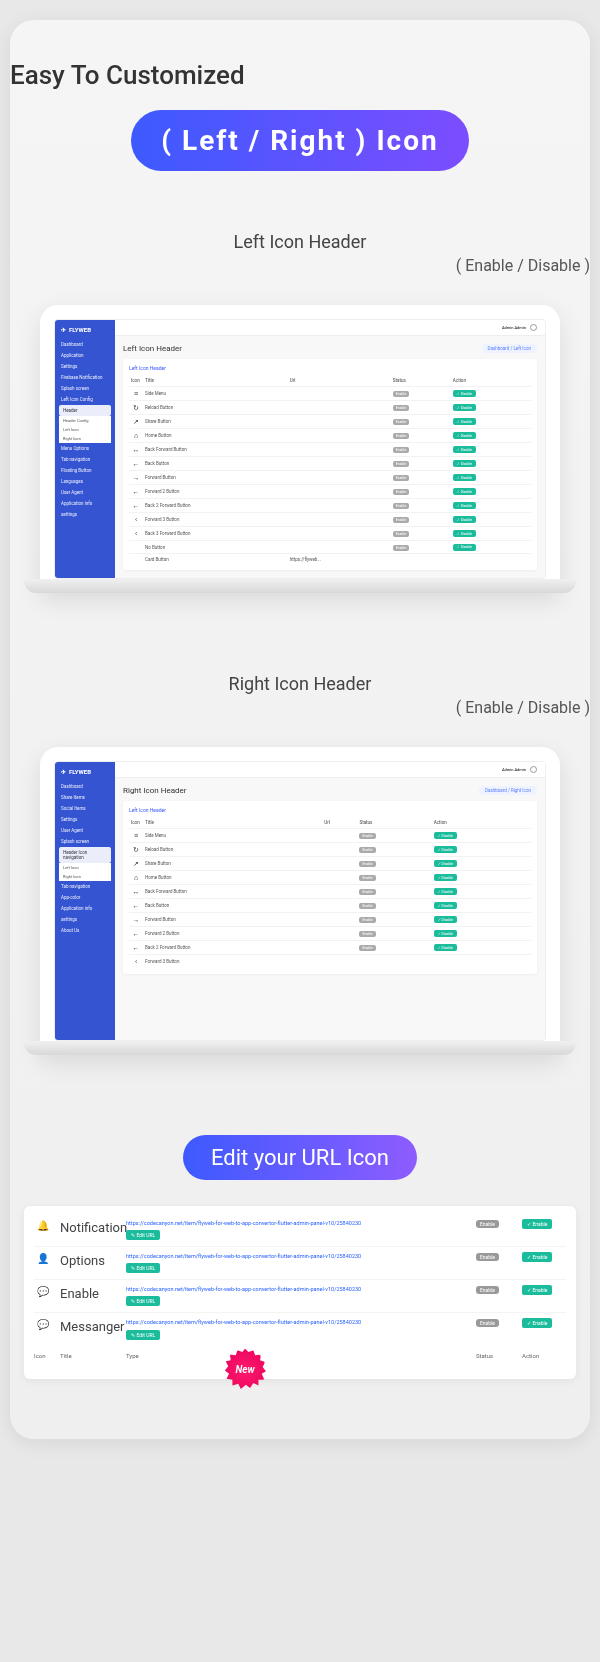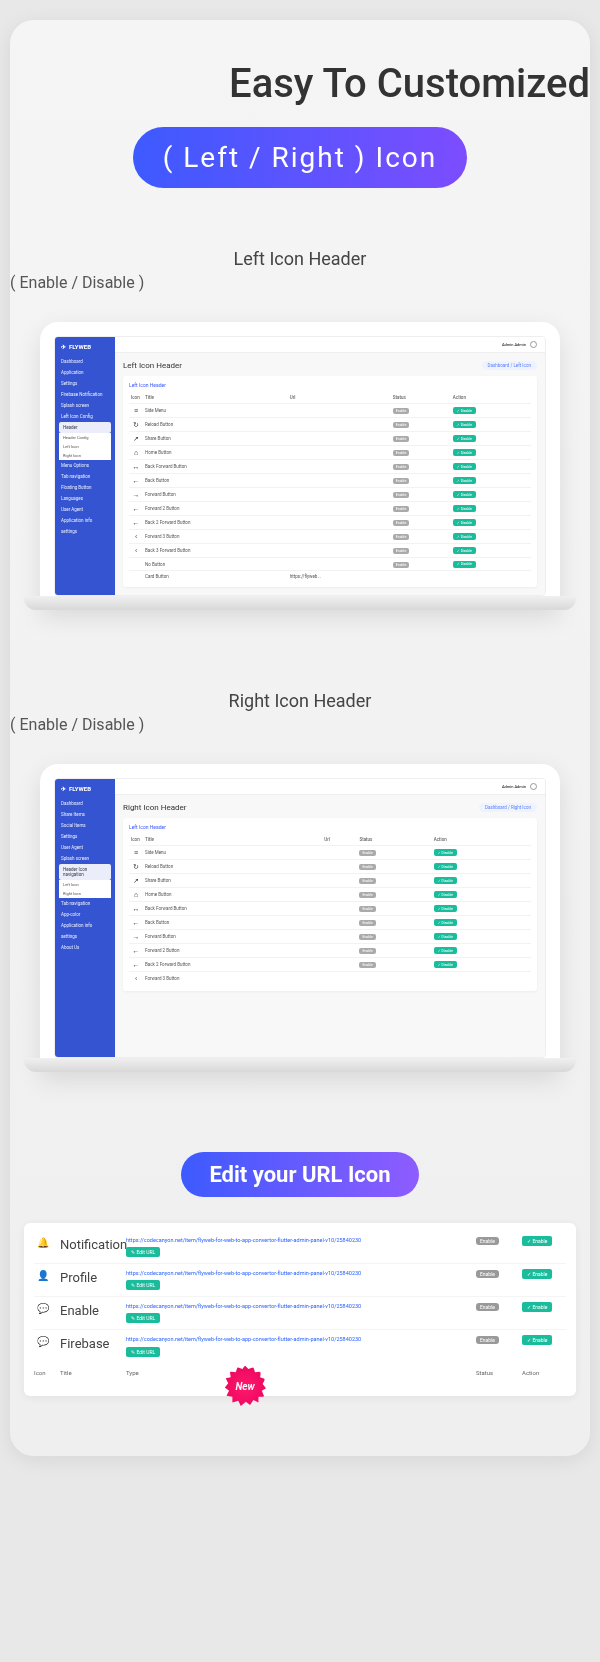--- a/index.html
+++ b/index.html
@@ -1,21 +1,21 @@
 <!DOCTYPE html>
 <html><head>
 <meta charset="utf-8">
 <style>
 *{margin:0;padding:0;box-sizing:border-box;font-family:-apple-system,BlinkMacSystemFont,"Segoe UI",Roboto,Arial,sans-serif}
 body{background:#e8e8e8;width:600px;margin:0 auto}
 .container{background:linear-gradient(180deg,#f5f5f5,#efefef);border-radius:24px;margin:20px 10px;padding:40px 0 60px;box-shadow:0 4px 20px rgba(0,0,0,.08)}
-.hero-title{text-align:right;font-size:40px;font-weight:500;color:#333;margin-bottom:20px}
-.hero-pill{background:linear-gradient(90deg,#3d5afe,#7c4dff);color:#fff;border-radius:40px;padding:14px 30px;margin:0 auto 60px;width:fit-content;font-size:28px;font-weight:400;letter-spacing:2px}
+.hero-title{text-align:left;font-size:26px;font-weight:500;color:#333;margin-bottom:20px}
+.hero-pill{background:linear-gradient(90deg,#3d5afe,#7c4dff);color:#fff;border-radius:40px;padding:14px 30px;margin:0 auto 60px;width:fit-content;font-size:28px;font-weight:700;letter-spacing:2px}
 .section-title{text-align:center;font-size:18px;color:#444;margin-bottom:4px}
-.section-sub{text-align:left;font-size:16px;color:#555;margin-bottom:30px}
+.section-sub{text-align:right;font-size:16px;color:#555;margin-bottom:30px}
 .laptop{background:#fff;border-radius:18px 18px 0 0;margin:0 30px;padding:14px 14px 0;box-shadow:0 8px 24px rgba(0,0,0,.1);position:relative}
 .laptop::after{content:"";display:block;height:14px;background:linear-gradient(#f0f0f0,#d8d8d8);margin:0 -30px;border-radius:0 0 12px 12px}
 .screen{display:flex;height:260px;border:1px solid #eee;border-radius:4px;overflow:hidden;font-size:5px}
 .sidebar{width:60px;background:#3454d1;color:#fff;padding:6px 0}
 .sb-logo{display:flex;align-items:center;gap:3px;padding:0 6px 6px;font-weight:700;font-size:6px}
 .sb-item{padding:3px 6px;font-size:4.5px;opacity:.9;cursor:pointer}
 .sb-item.active{background:#fff;color:#333;margin:0 4px;border-radius:2px;padding:3px 4px}
 .sb-sub{background:#fff;color:#555;margin:0 4px;padding:2px 4px;font-size:4px}
 .main{flex:1;background:#f8f8f8;display:flex;flex-direction:column}
 .topbar{background:#fff;height:16px;display:flex;justify-content:flex-end;align-items:center;padding:0 8px;border-bottom:1px solid #eee;gap:4px;font-size:4px}
@@ -25,21 +25,21 @@
 .breadcrumb{float:right;background:#eef3ff;color:#5b7fff;padding:2px 6px;border-radius:8px;font-size:4.5px}
 .card{background:#fff;border-radius:3px;padding:6px;box-shadow:0 1px 3px rgba(0,0,0,.05)}
 .card-title{color:#3d5afe;font-size:5px;margin-bottom:4px}
 .tbl{width:100%;border-collapse:collapse}
 .tbl th{text-align:left;font-size:4.5px;color:#666;padding:3px 2px;font-weight:500}
 .tbl td{padding:2.5px 2px;font-size:4.5px;color:#555;border-top:1px solid #f2f2f2}
 .tbl .icon-cell{width:14px;font-size:7px;text-align:center;color:#333}
 .badge{background:#aaa;color:#fff;padding:1px 3px;border-radius:2px;font-size:3.5px}
 .btn-sm{background:#1abc9c;color:#fff;padding:1.5px 4px;border-radius:2px;font-size:3.5px;display:inline-block}
 .section-gap{height:80px}
-.pill2{background:linear-gradient(90deg,#3d5afe,#8e5cff);color:#fff;border-radius:30px;padding:10px 28px;margin:0 auto 26px;width:fit-content;font-size:22px;font-weight:700}
+.pill2{background:linear-gradient(90deg,#3d5afe,#8e5cff);color:#fff;border-radius:30px;padding:10px 28px;margin:0 auto 26px;width:fit-content;font-size:22px;font-weight:400}
 .url-table{background:#fff;margin:0 14px;border-radius:6px;padding:8px 10px 14px;box-shadow:0 2px 8px rgba(0,0,0,.06);font-size:7px;position:relative}
 .url-row{display:grid;grid-template-columns:20px 60px 1fr 40px 44px;align-items:start;gap:6px;padding:6px 0;border-bottom:1px solid #f4f4f4}
 .url-row:last-of-type{border-bottom:none}
 .url-icon{font-size:10px;text-align:center}
 .url-title{font-size:13px;color:#444}
 .url-link{color:#2962ff;font-size:5.5px;word-break:break-all;line-height:1.3}
 .edit-url{background:#1abc9c;color:#fff;padding:2px 5px;border-radius:2px;font-size:5px;display:inline-block;margin-top:3px}
 .url-status{background:#999;color:#fff;padding:1px 4px;border-radius:3px;font-size:5px;text-align:center}
 .url-action{background:#1abc9c;color:#fff;padding:2px 5px;border-radius:2px;font-size:5px;text-align:center}
 .url-head{display:grid;grid-template-columns:20px 60px 1fr 40px 44px;gap:6px;padding:6px 0;font-size:6px;color:#666}
@@ -338,35 +338,35 @@
     <div id="urlrows">
         <div class="url-row">
           <div class="url-icon">🔔</div>
           <div class="url-title">Notification</div>
           <div><div class="url-link">https://codecanyon.net/item/flyweb-for-web-to-app-convertor-flutter-admin-panel-v10/25840230</div><span class="edit-url">✎ Edit URL</span></div>
           <div><span class="url-status">Enable</span></div>
           <div><span class="url-action">✓ Enable</span></div>
         </div>
         <div class="url-row">
           <div class="url-icon">👤</div>
-          <div class="url-title">Profile</div>
+          <div class="url-title">Options</div>
           <div><div class="url-link">https://codecanyon.net/item/flyweb-for-web-to-app-convertor-flutter-admin-panel-v10/25840230</div><span class="edit-url">✎ Edit URL</span></div>
           <div><span class="url-status">Enable</span></div>
           <div><span class="url-action">✓ Enable</span></div>
         </div>
         <div class="url-row">
           <div class="url-icon">💬</div>
           <div class="url-title">Enable</div>
           <div><div class="url-link">https://codecanyon.net/item/flyweb-for-web-to-app-convertor-flutter-admin-panel-v10/25840230</div><span class="edit-url">✎ Edit URL</span></div>
           <div><span class="url-status">Enable</span></div>
           <div><span class="url-action">✓ Enable</span></div>
         </div>
         <div class="url-row">
           <div class="url-icon">💬</div>
-          <div class="url-title">Firebase</div>
+          <div class="url-title">Messanger</div>
           <div><div class="url-link">https://codecanyon.net/item/flyweb-for-web-to-app-convertor-flutter-admin-panel-v10/25840230</div><span class="edit-url">✎ Edit URL</span></div>
           <div><span class="url-status">Enable</span></div>
           <div><span class="url-action">✓ Enable</span></div>
         </div>
       </div>
     <div class="url-head">
       <div>Icon</div>
       <div>Title</div>
       <div>Type</div>
       <div>Status</div>

